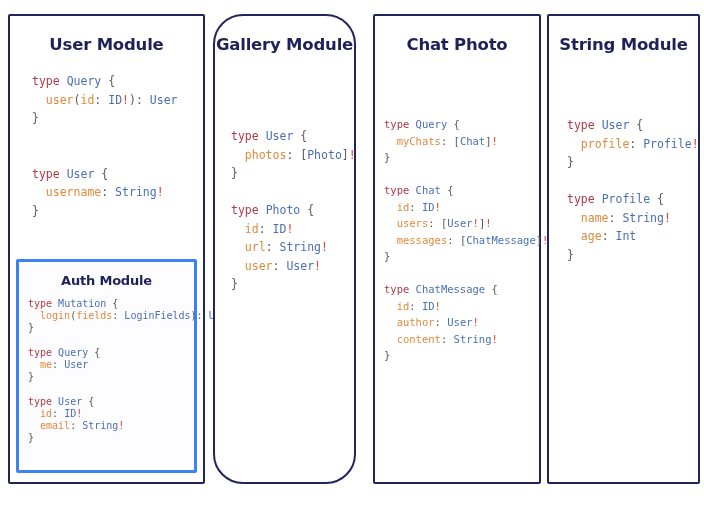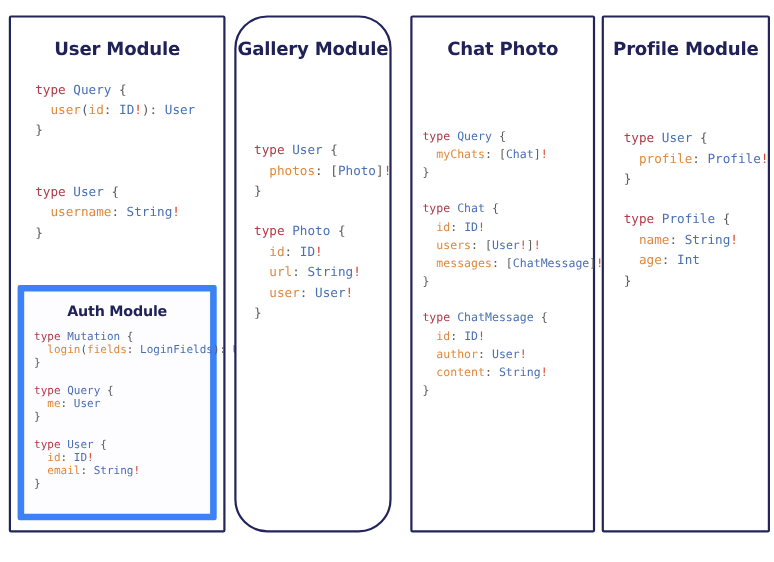--- a/index.html
+++ b/index.html
@@ -69,21 +69,21 @@
     margin-left: 22px;
   }
 
   
   #panel-auth {
     position: absolute;
     box-sizing: border-box;
     left: 6px;  top: 243px;
     width: 181px; height: 214px;
     background: #fdfdff;
-    border: 6px solid #3b82f6;
+    border: 3px solid #3b82f6;
     border-radius: 2px;
   }
   #panel-auth .panel-title {
     font-size: 13px;
     margin-top: 11px;
   }
   #panel-auth .code-block {
     font-size: 10px;
     line-height: 12.2px;
     margin-top: 10px;
@@ -144,17 +144,17 @@
     <h2 class="panel-title">Gallery Module</h2>
     <div class="code-block"><div><span class="t-kw">type </span><span class="t-type">User</span><span class="t-pun"> {</span></div><div><span class="t-fld">  photos</span><span class="t-pun">: </span><span class="t-brk">[</span><span class="t-type">Photo</span><span class="t-brk">]</span><span class="t-bang">!</span></div><div><span class="t-pun">}</span></div><div>&nbsp;</div><div><span class="t-kw">type </span><span class="t-type">Photo</span><span class="t-pun"> {</span></div><div><span class="t-fld">  id</span><span class="t-pun">: </span><span class="t-type">ID</span><span class="t-bang">!</span></div><div><span class="t-fld">  url</span><span class="t-pun">: </span><span class="t-type">String</span><span class="t-bang">!</span></div><div><span class="t-fld">  user</span><span class="t-pun">: </span><span class="t-type">User</span><span class="t-bang">!</span></div><div><span class="t-pun">}</span></div></div>
   </div>
 
   <div class="module-panel" id="panel-chat">
     <h2 class="panel-title">Chat Photo</h2>
     <div class="code-block"><div><span class="t-kw">type </span><span class="t-type">Query</span><span class="t-pun"> {</span></div><div><span class="t-fld">  myChats</span><span class="t-pun">: </span><span class="t-brk">[</span><span class="t-type">Chat</span><span class="t-brk">]</span><span class="t-bang">!</span></div><div><span class="t-pun">}</span></div><div>&nbsp;</div><div><span class="t-kw">type </span><span class="t-type">Chat</span><span class="t-pun"> {</span></div><div><span class="t-fld">  id</span><span class="t-pun">: </span><span class="t-type">ID</span><span class="t-bang">!</span></div><div><span class="t-fld">  users</span><span class="t-pun">: </span><span class="t-brk">[</span><span class="t-type">User</span><span class="t-bang">!</span><span class="t-brk">]</span><span class="t-bang">!</span></div><div><span class="t-fld">  messages</span><span class="t-pun">: </span><span class="t-brk">[</span><span class="t-type">ChatMessage</span><span class="t-brk">]</span><span class="t-bang">!</span></div><div><span class="t-pun">}</span></div><div>&nbsp;</div><div><span class="t-kw">type </span><span class="t-type">ChatMessage</span><span class="t-pun"> {</span></div><div><span class="t-fld">  id</span><span class="t-pun">: </span><span class="t-type">ID</span><span class="t-bang">!</span></div><div><span class="t-fld">  author</span><span class="t-pun">: </span><span class="t-type">User</span><span class="t-bang">!</span></div><div><span class="t-fld">  content</span><span class="t-pun">: </span><span class="t-type">String</span><span class="t-bang">!</span></div><div><span class="t-pun">}</span></div></div>
   </div>
 
   <div class="module-panel" id="panel-profile">
-    <h2 class="panel-title">Profile Module</h2>
+    <h2 class="panel-title">String Module</h2>
     <div class="code-block"><div><span class="t-kw">type </span><span class="t-type">User</span><span class="t-pun"> {</span></div><div><span class="t-fld">  profile</span><span class="t-pun">: </span><span class="t-type">Profile</span><span class="t-bang">!</span></div><div><span class="t-pun">}</span></div><div>&nbsp;</div><div><span class="t-kw">type </span><span class="t-type">Profile</span><span class="t-pun"> {</span></div><div><span class="t-fld">  name</span><span class="t-pun">: </span><span class="t-type">String</span><span class="t-bang">!</span></div><div><span class="t-fld">  age</span><span class="t-pun">: </span><span class="t-type">Int</span></div><div><span class="t-pun">}</span></div></div>
   </div>
 
 </div>
 
 </body></html>

